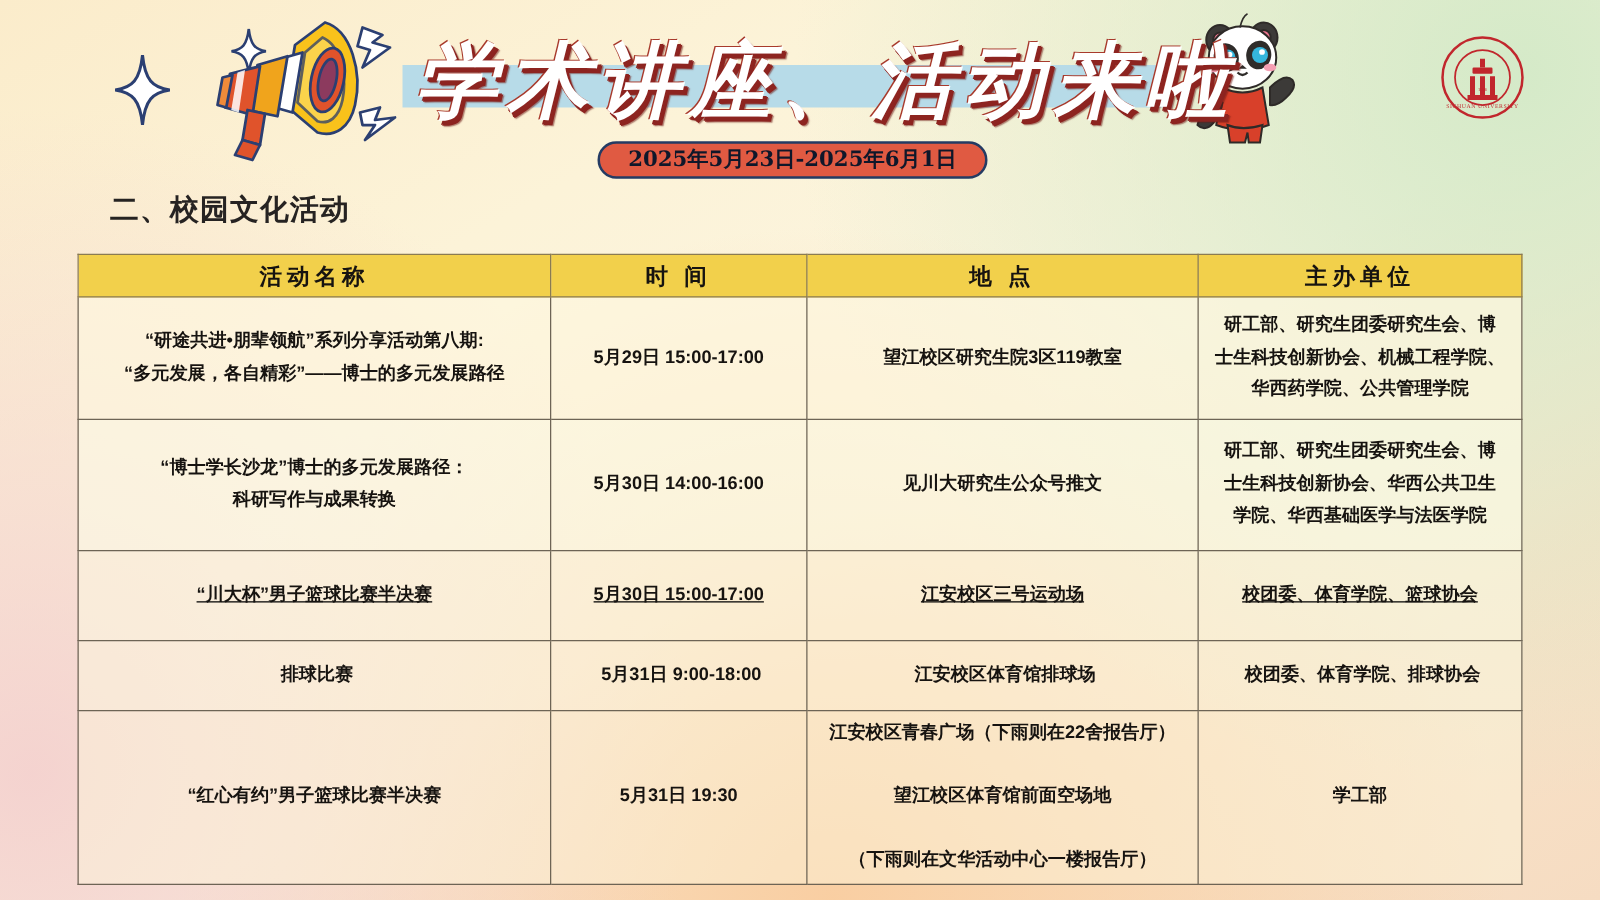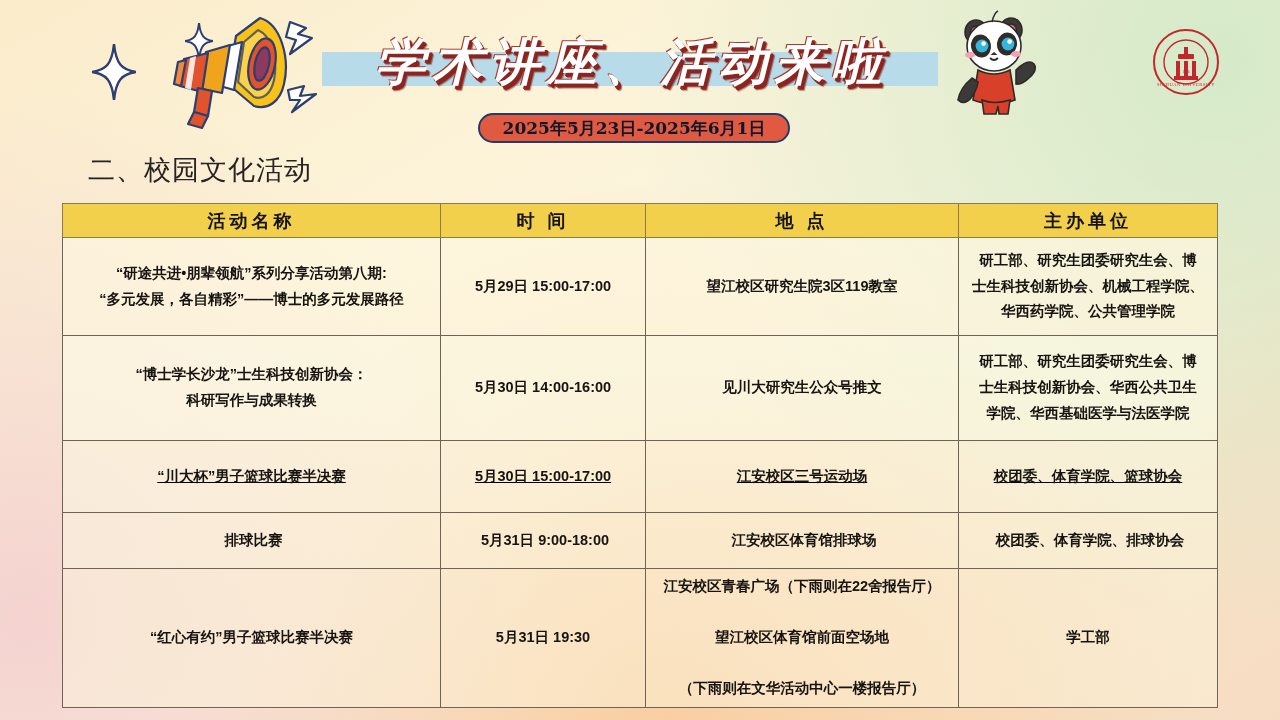--- a/index.html
+++ b/index.html
@@ -72,22 +72,22 @@
   }
 
   .main-title {
     position: absolute;
     left: 332px;
     top: 18px;
     width: 600px;
     height: 96px;
     line-height: 96px;
     text-align: center;
-    font-family: Liberation Mono, monospace;
-    font-size: 50px;
+    font-family: Liberation Serif, serif;
+    font-size: 66px;
     font-weight: bold;
     font-style: italic;
     letter-spacing: 7px;
     color: #ffffff;
     text-shadow:
       2px 3px 0 #8d2420,
       3px 4px 0 #8d2420,
       -1px -1px 0 #a83a2c,
       4px 5px 1px rgba(110,25,20,0.55);
     white-space: nowrap;
@@ -111,22 +111,22 @@
     text-align: center;
     letter-spacing: 0px;
     white-space: nowrap;
   }
 
   
   .section-heading {
     position: absolute;
     left: 88px;
     top: 152px;
-    font-size: 27px;
-    font-weight: 400;
+    font-size: 23px;
+    font-weight: 700;
     color: #262322;
     letter-spacing: 1px;
     white-space: nowrap;
   }
 
   
   .sched-table {
     position: absolute;
     left: 62px;
     top: 203px;
@@ -294,21 +294,21 @@
           <span class="cell-line">望江校区研究生院3区119教室</span>
         </td>
         <td>
           <span class="cell-line">研工部、研究生团委研究生会、博</span>
           <span class="cell-line">士生科技创新协会、机械工程学院、</span>
           <span class="cell-line">华西药学院、公共管理学院</span>
         </td>
       </tr>
       <tr class="r2 row-h2">
         <td>
-          <span class="cell-line">“博士学长沙龙”士生科技创新协会：</span>
+          <span class="cell-line">“博士学长沙龙”博士的多元发展路径：</span>
           <span class="cell-line">科研写作与成果转换</span>
         </td>
         <td>
           <span class="cell-line">5月30日 14:00-16:00</span>
         </td>
         <td>
           <span class="cell-line">见川大研究生公众号推文</span>
         </td>
         <td>
           <span class="cell-line">研工部、研究生团委研究生会、博</span>

